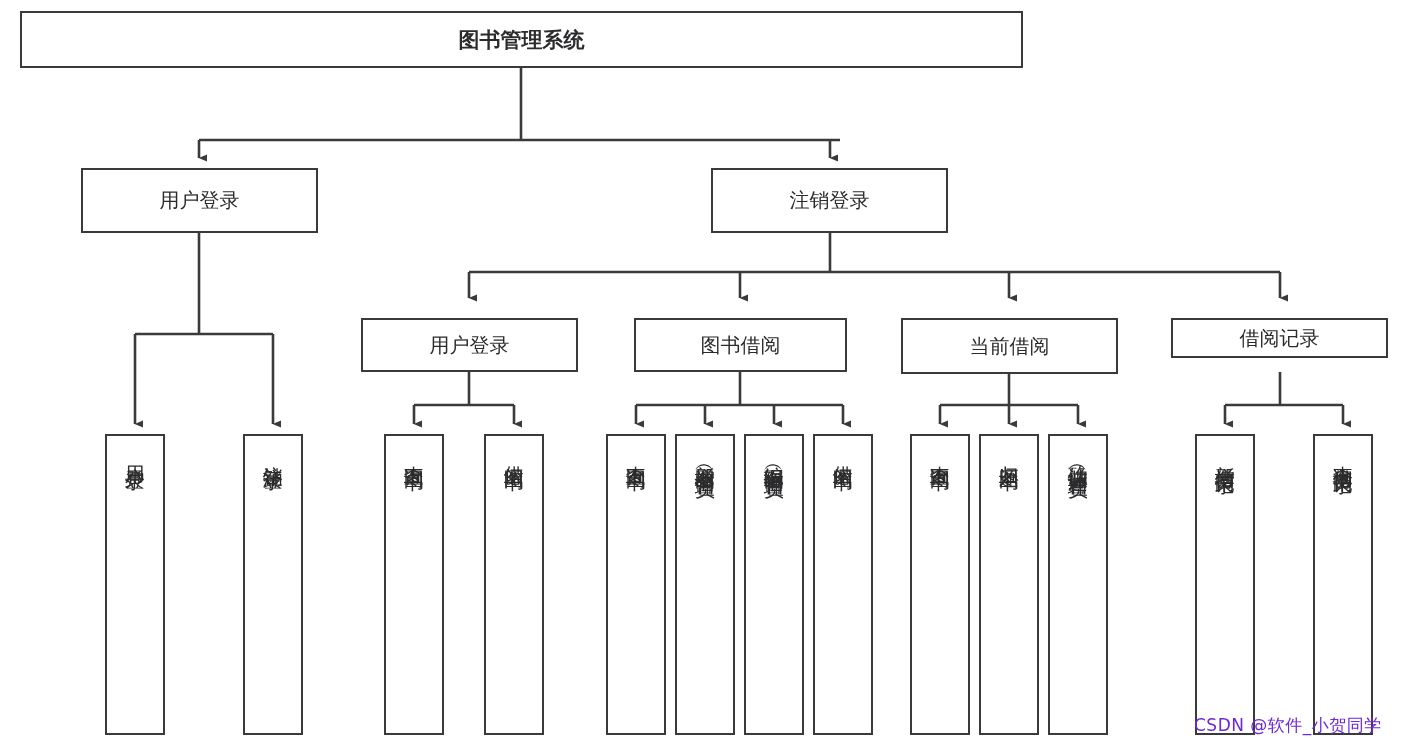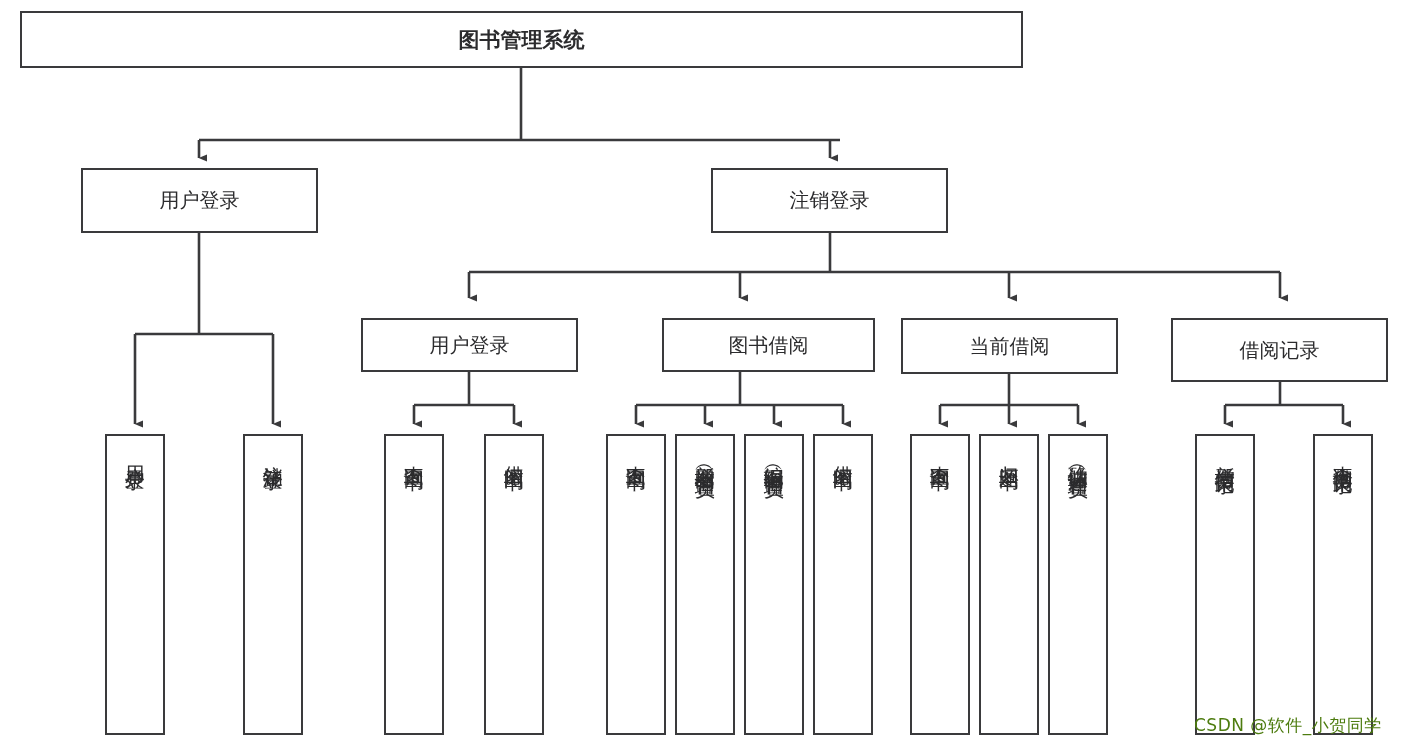--- a/index.html
+++ b/index.html
@@ -54,21 +54,21 @@
     writing-mode: vertical-rl;
     text-orientation: upright;
     font-size: 20px;
     line-height: 1.32;
     letter-spacing: 2px;
     color: #2b2b2d;
     white-space: nowrap;
   }
   .watermark {
     position: absolute;
-    color: #4d7c0f;
+    color: #6d28d9;
     font-size: 17px;
     letter-spacing: 0.5px;
     white-space: nowrap;
     pointer-events: none;
   }
 </style>
 </head>
 <body>
 
 <div id="diagram-root">
@@ -130,27 +130,27 @@
   <div class="node level2" style="left:81px; top:168px; width:237px; height:65px;">
     <span>用户登录</span>
   </div>
   <div class="node level2" style="left:711px; top:168px; width:237px; height:65px;">
     <span>注销登录</span>
   </div>
 
   <div class="node level3" style="left:361px; top:318px; width:217px; height:54px;">
     <span>用户登录</span>
   </div>
-  <div class="node level3" style="left:634px; top:318px; width:213px; height:54px;margin-left:28px;">
+  <div class="node level3" style="left:634px; top:318px; width:213px; height:54px;">
     <span>图书借阅</span>
   </div>
   <div class="node level3" style="left:901px; top:318px; width:217px; height:56px;">
     <span>当前借阅</span>
   </div>
-  <div class="node level3" style="left:1171px; top:318px; width:217px; height:64px;text-align:center;">
+  <div class="node level3" style="left:1171px; top:318px; width:217px; height:40px;text-align:center;">
     <span>借阅记录</span>
   </div>
 
   <div class="node leaf" style="left:105px; top:434px; width:60px; height:301px;">
     <span class="vtext">用户登录</span>
   </div>
   <div class="node leaf" style="left:243px; top:434px; width:60px; height:301px;">
     <span class="vtext">注销登录</span>
   </div>
 

